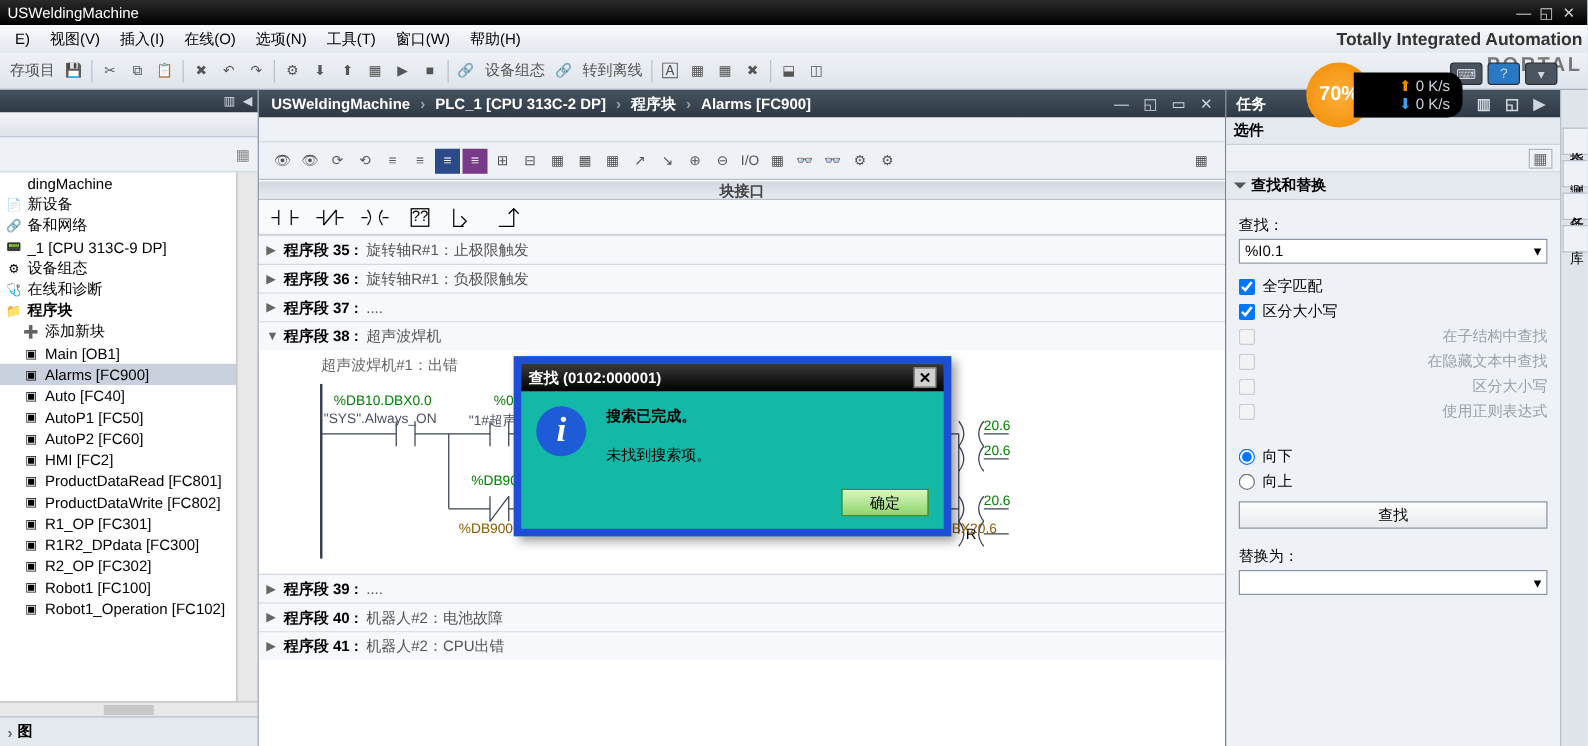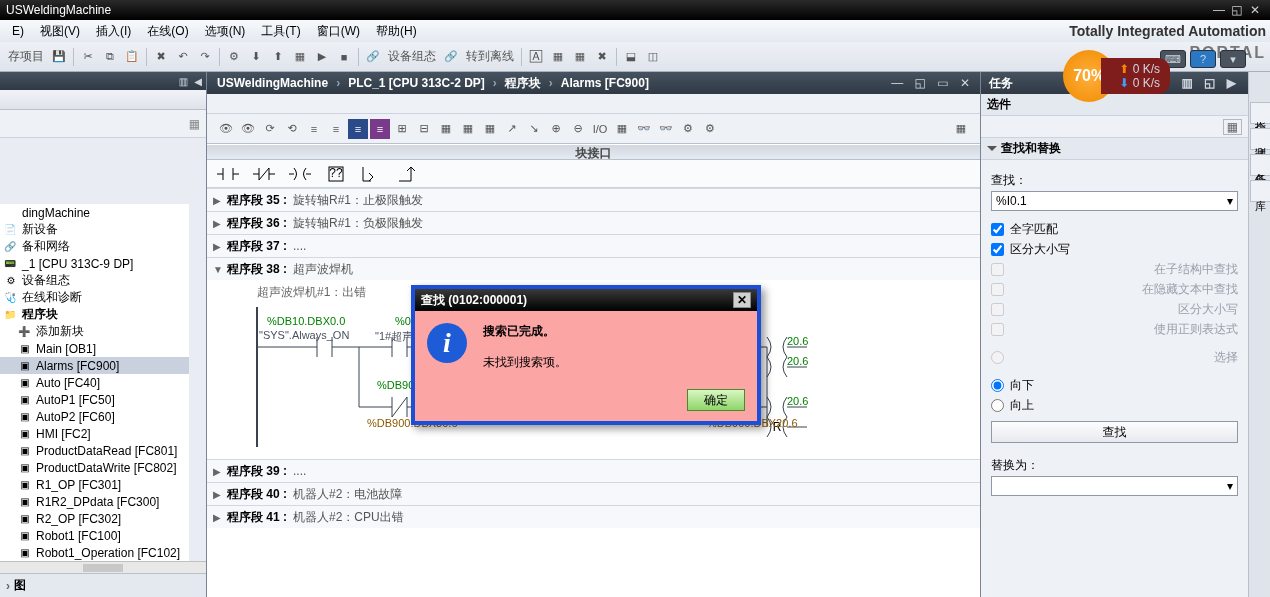--- a/index.html
+++ b/index.html
@@ -75,33 +75,33 @@
 .r-check input, .r-radio input { margin:0;}
 .r-check.disabled, .r-radio.disabled { color:#9aa0aa;justify-content:space-between;}
 .r-btn { width:100%; height:22px; background:linear-gradient(#fdfdfd,#e6e9ef); border:1px solid #8e98a6; margin-top:6px;}
 .tw-caret { display:inline-block; width:0;height:0; border-top:5px solid #555; border-left:5px solid transparent; border-right:5px solid transparent; margin-right:4px;}
 
 
 .righttabs { width:22px; background:#dfe3ea; border-left:1px solid #b8c0cc; display:flex; flex-direction:column; align-items:center; padding-top:30px;}
 .vtab { writing-mode: vertical-rl; padding:10px 2px; margin-bottom:4px; background:#eef1f6; border:1px solid #b8c0cc; border-right:none; font-size:11px;}
 
 
-.modal { position:absolute; left:411px; top:285px; width:350px; background:#fca5a5; border:4px solid #1d4ed8; box-shadow: 4px 4px 8px rgba(0,0,0,.4); z-index:50;}
+.modal { position:absolute; left:411px; top:285px; width:350px; background:#14b8a6; border:6px solid #1d4ed8; box-shadow: 4px 4px 8px rgba(0,0,0,.4); z-index:50;}
 .modal-title { height:22px; background:linear-gradient(#3a3a3a,#000); color:#fff; display:flex; align-items:center; padding:0 6px; font-weight:bold;}
 .modal-title .x { margin-left:auto; width:18px; height:16px; background:#d0d0d0; color:#000; text-align:center; border:1px solid #888; line-height:14px;}
 .modal-body { display:flex; padding:12px;}
 .modal-icon { width:40px; height:40px; border-radius:50%; background:#1e5bd6; color:#fff; font-family: Georgia, serif; font-style: italic; font-weight:bold; font-size:28px; display:flex; align-items:center; justify-content:center; margin-right:16px;}
 .modal-txt .line1 { font-weight:bold; margin-bottom:14px;}
 .modal-foot { display:flex; justify-content:flex-end; padding:6px 12px 10px 12px;}
-.modal-ok { width:58px; height:22px; background:linear-gradient(#d9f7c4,#8ed56a); border:1px solid #4a8a2a;}
+.modal-ok { width:70px; height:22px; background:linear-gradient(#d9f7c4,#8ed56a); border:1px solid #4a8a2a;}
 
 
 .gauge { position:absolute; right:100px; top:50px; z-index:60; display:flex; align-items:center;}
 .gauge .circle { width:52px; height:52px; border-radius:50%; background:radial-gradient(#ffae3a,#f08a00); color:#fff; display:flex; align-items:center; justify-content:center; font-size:16px; font-weight:bold;}
-.gauge .speeds { background:#7f1d1d; border-radius: 0 12px 12px 0; padding:4px 10px 4px 18px; margin-left:-14px; color:#cfd6df; font-size:10px; line-height:14px;}
+.gauge .speeds { background:#000000; border-radius: 0 12px 12px 0; padding:4px 10px 4px 36px; margin-left:-14px; color:#cfd6df; font-size:10px; line-height:14px;}
 .gauge .up { color:#f08a00;}
 .gauge .dn { color:#3aa0ff;}
 
 .aboveright { position:absolute; right:24px; top:50px; z-index:55; display:flex; gap:4px;}
 .aboveright .chip{ width:26px;height:18px; background:#4a535e; border:1px solid #2a313a; border-radius:3px; display:flex;align-items:center;justify-content:center; color:#cfd6df; font-size:11px;}
 </style>
 </head>
 <body>
 
 <div class="titlebar">
@@ -178,21 +178,21 @@
 
   <div class="leftpane">
     <div class="left-head">
       <span>▥</span>
       <span>◀</span>
     </div>
     <div class="left-subtabs"></div>
     <div class="left-tools">
       <span style="color:#888;">▦</span>
     </div>
-    <div style="display:flex; flex:1; min-height:0;align-items:flex-end;">
+    <div style="display:flex; flex:1; min-height:0;">
       <div class="tree" id="tree">
           <div class="tree-row" style="padding-left: 4px;">
             <span class="ico"></span>
             <span>dingMachine</span>
           </div>
           <div class="tree-row" style="padding-left: 4px;">
             <span class="ico">📄</span>
             <span>新设备</span>
           </div>
           <div class="tree-row" style="padding-left: 4px;">
@@ -509,24 +509,20 @@
         </label>
       <label class="r-check disabled">
           <input type="checkbox" disabled="" style="">
           <span>区分大小写</span>
         </label>
       <label class="r-check disabled">
           <input type="checkbox" disabled="" style="">
           <span>使用正则表达式</span>
         </label>
       <div style="height:8px;"></div>
-      <label class="r-radio disabled">
-          <input type="radio" name="g1" disabled="" style="">
-          <span>选择</span>
-        </label>
       <div style="height:8px;"></div>
       <label class="r-radio">
           <input type="radio" name="g2" checked="" style="">
           <span>向下</span>
         </label>
       <label class="r-radio">
           <input type="radio" name="g2" style="">
           <span>向上</span>
         </label>
       <button class="r-btn">查找</button>

